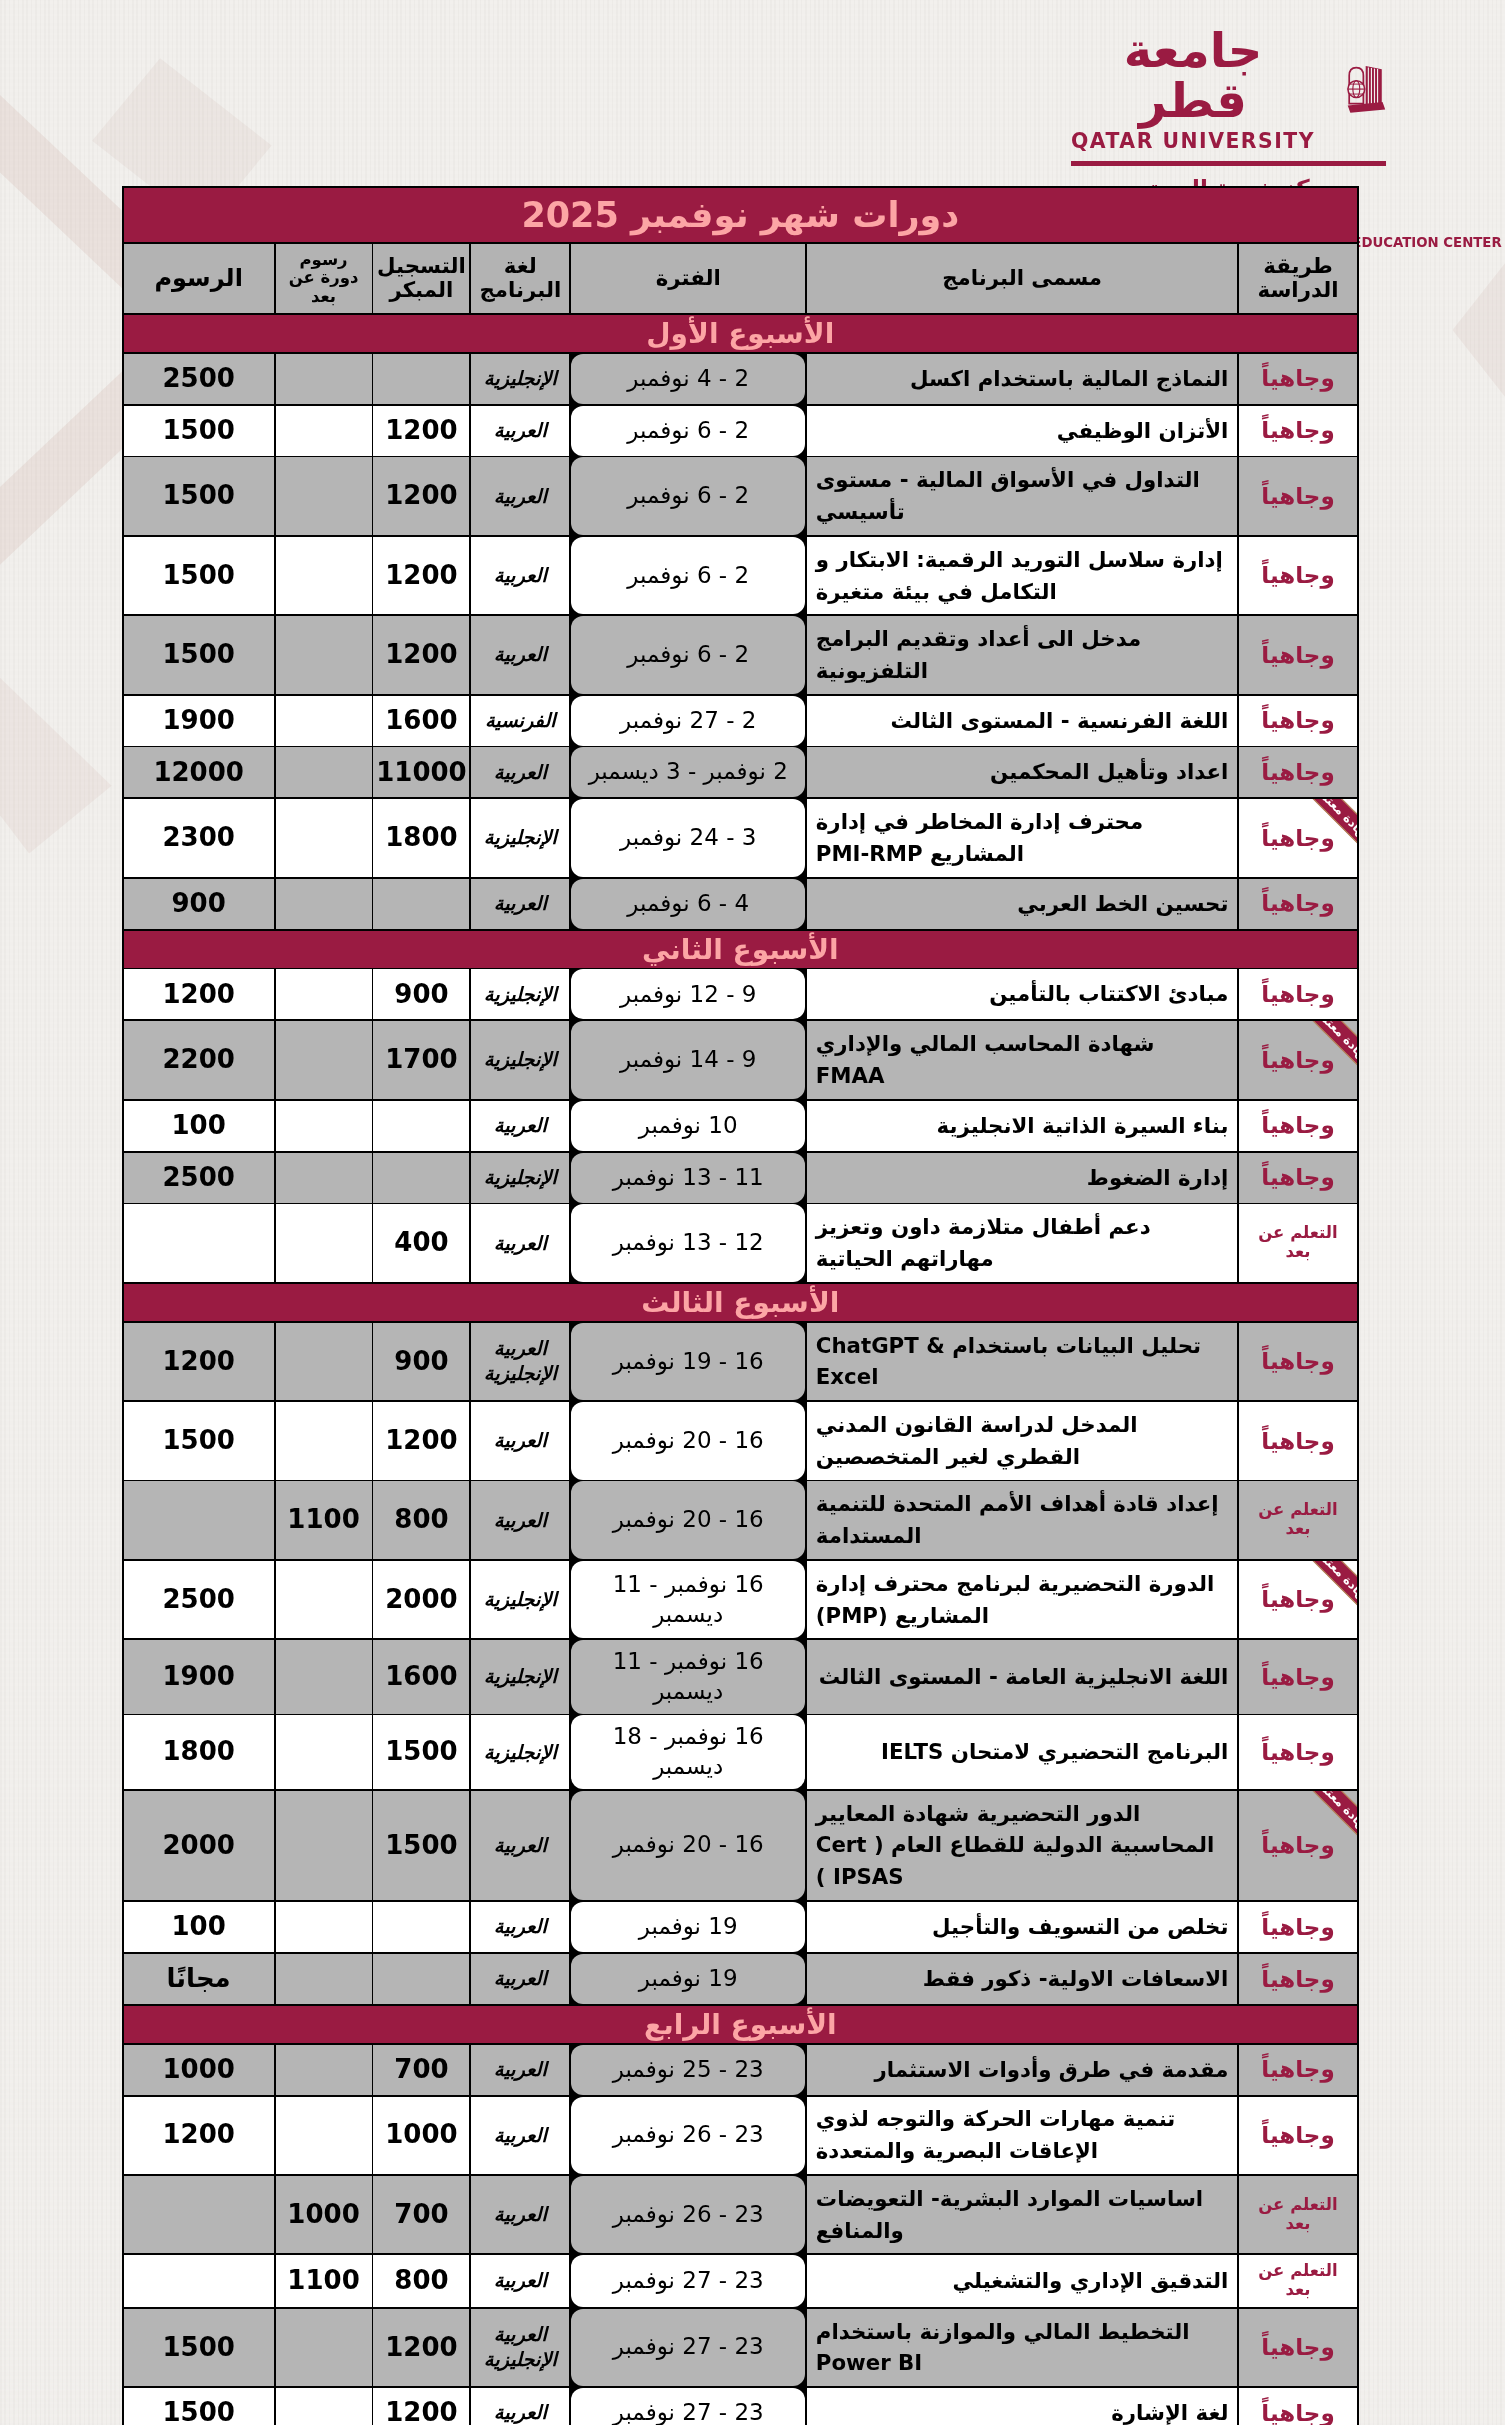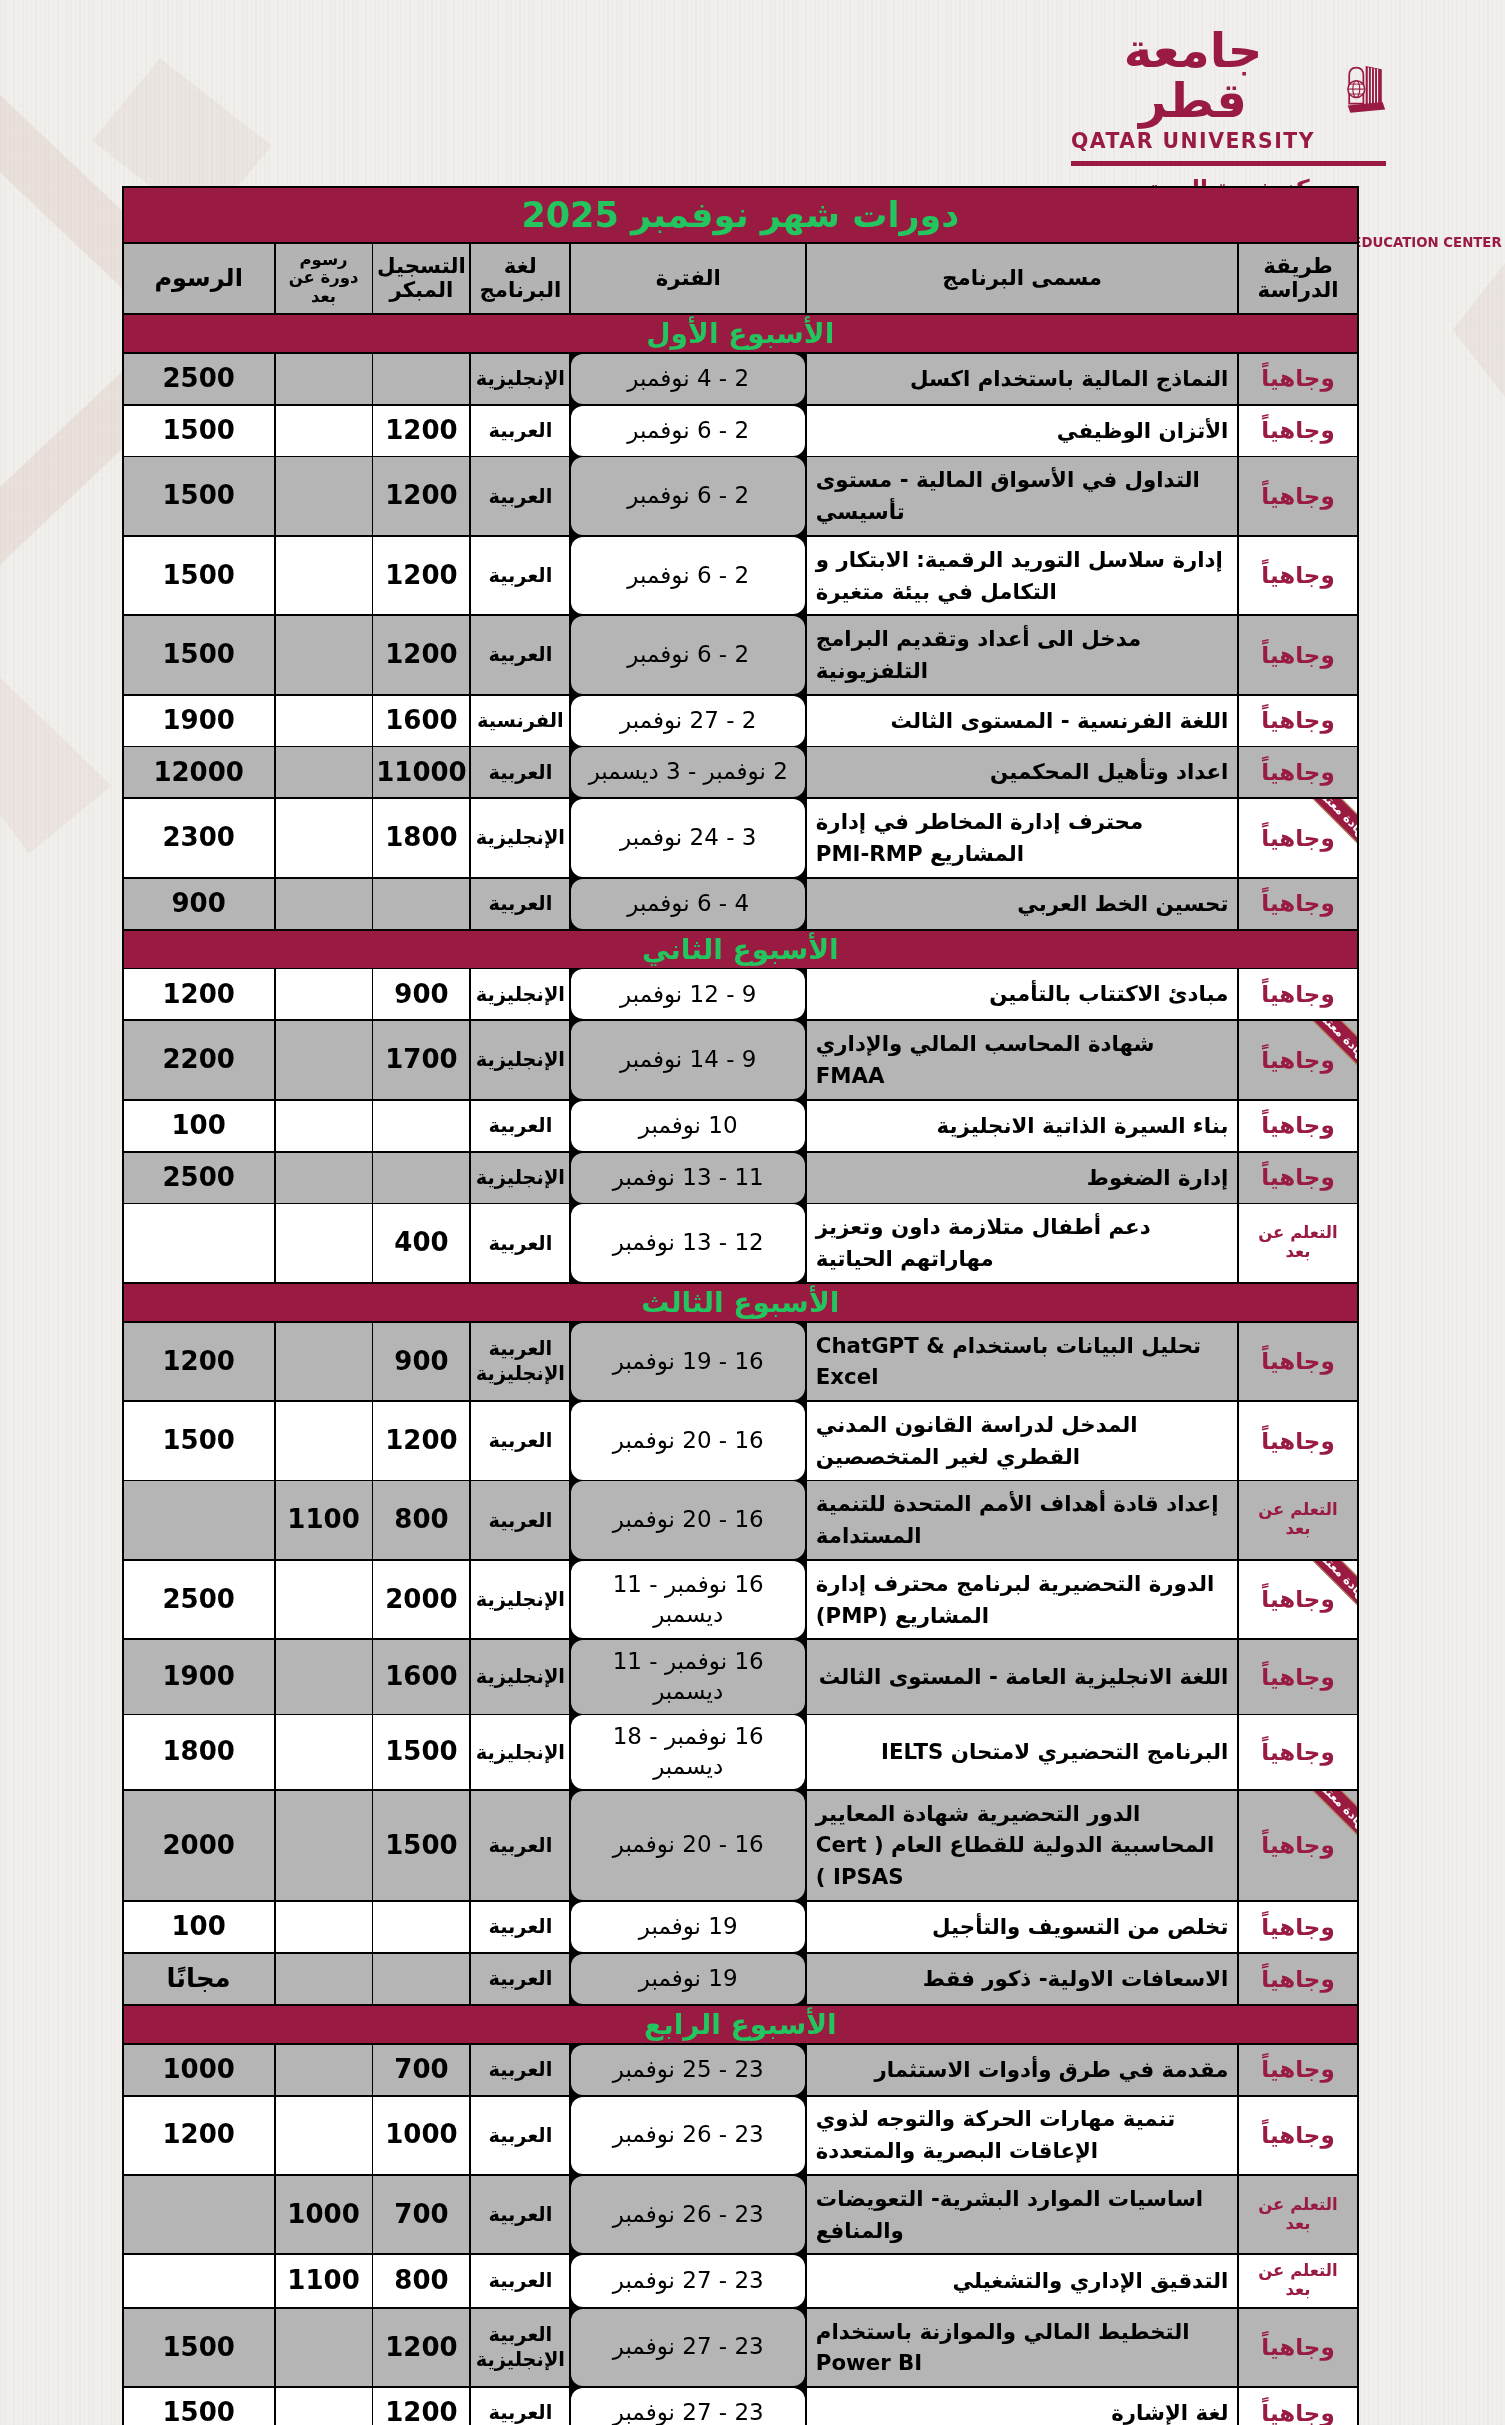--- a/index.html
+++ b/index.html
@@ -22,39 +22,39 @@
   .center-ar{font-size:23px;font-weight:bold;line-height:1.2;}
   .center-en{font-size:13.3px;font-weight:bold;margin-top:3.9px;white-space:nowrap;}
   
   .grid{
     position:absolute;top:186px;right:147px;
     display:grid;direction:rtl;
     grid-template-columns:118px 430px 234px 98px 96px 96px 150px;
     gap:1.9px;background:#000;border:2.4px solid #000;width:max-content;
   }
   .titlebar,.weekbar{
-    grid-column:1/-1;background:#9a1b42;color:#22c55e;
+    grid-column:1/-1;background:#9a1b42;color:#fca5a5;
     display:flex;align-items:center;justify-content:center;
     font-weight:bold;text-align:center;
   }
   .titlebar{min-height:54px;font-size:35px;}
   .weekbar{min-height:37px;font-size:28px;}
   .cell{
     background:#fff;display:flex;align-items:center;justify-content:center;
     min-height:50px;padding:6.8px 8.7px;box-sizing:border-box;
     color:#000;text-align:center;line-height:1.3;
   }
   .shade-gray{background:#b5b5b5;}
   .shade-white{background:#fff;}
   .hdr{background:#b3b3b3;font-weight:bold;font-size:21.3px;min-height:57px;line-height:1.15;}
   .h-fees{font-size:24px;}
   .h-remote{font-size:16.5px;line-height:1.12;}
   .cell.program{justify-content:flex-start;text-align:left;font-weight:bold;font-size:21.3px;line-height:1.5;}
   .cell.period{font-weight:normal;font-size:23px;border-radius:12px;}
-  .cell.lang{font-weight:bold;font-size:19.4px;}
+  .cell.lang{font-weight:bold;font-size:19.4px;font-style:italic;}
   .cell.num{font-weight:bold;font-size:26px;}
   .cell.method{position:relative;overflow:hidden;}
   .method-text{color:#9a1b42;font-weight:bold;font-size:23px;line-height:1.15;}
   .method-text.remote{font-size:16.5px;}
   .ribbon{
     position:absolute;top:3.9px;right:-58px;width:146px;height:21.3px;
     transform:rotate(45deg);background:#9a1b42;color:#fff;
     border-top:1.9px solid #bb9c61;border-bottom:1.9px solid #bb9c61;
     font-size:12px;font-weight:bold;display:flex;align-items:center;justify-content:center;
     box-sizing:border-box;

